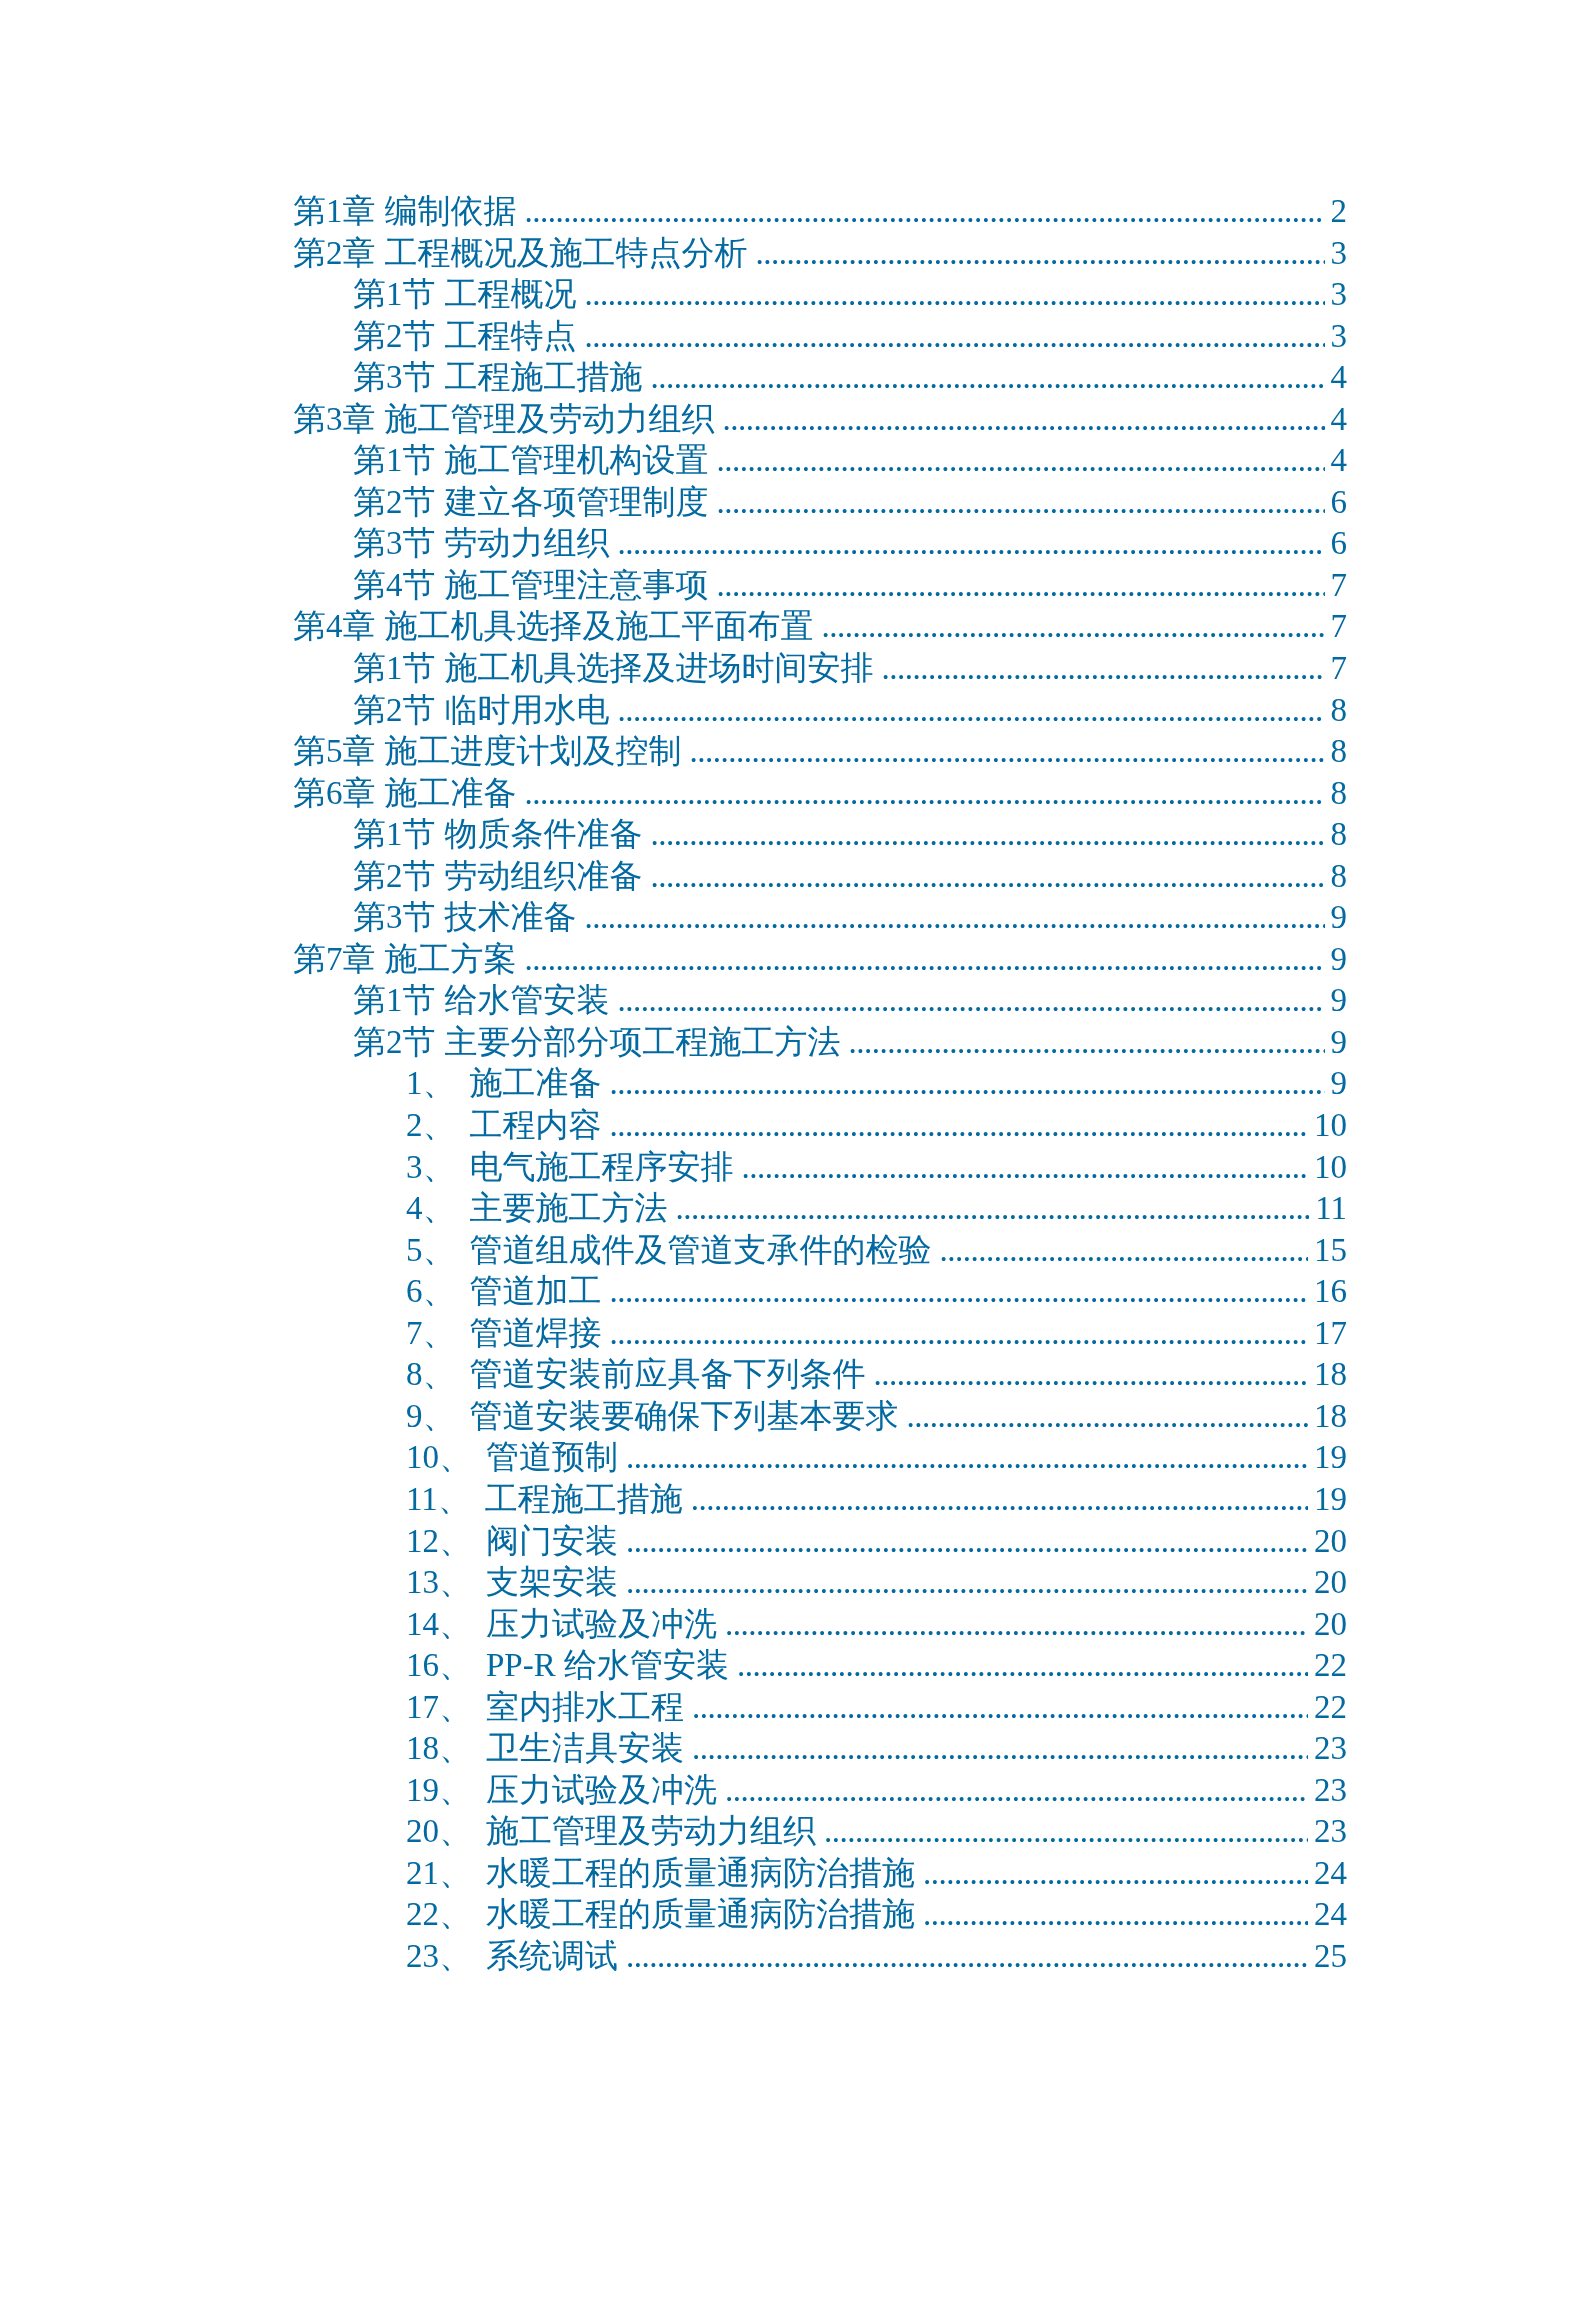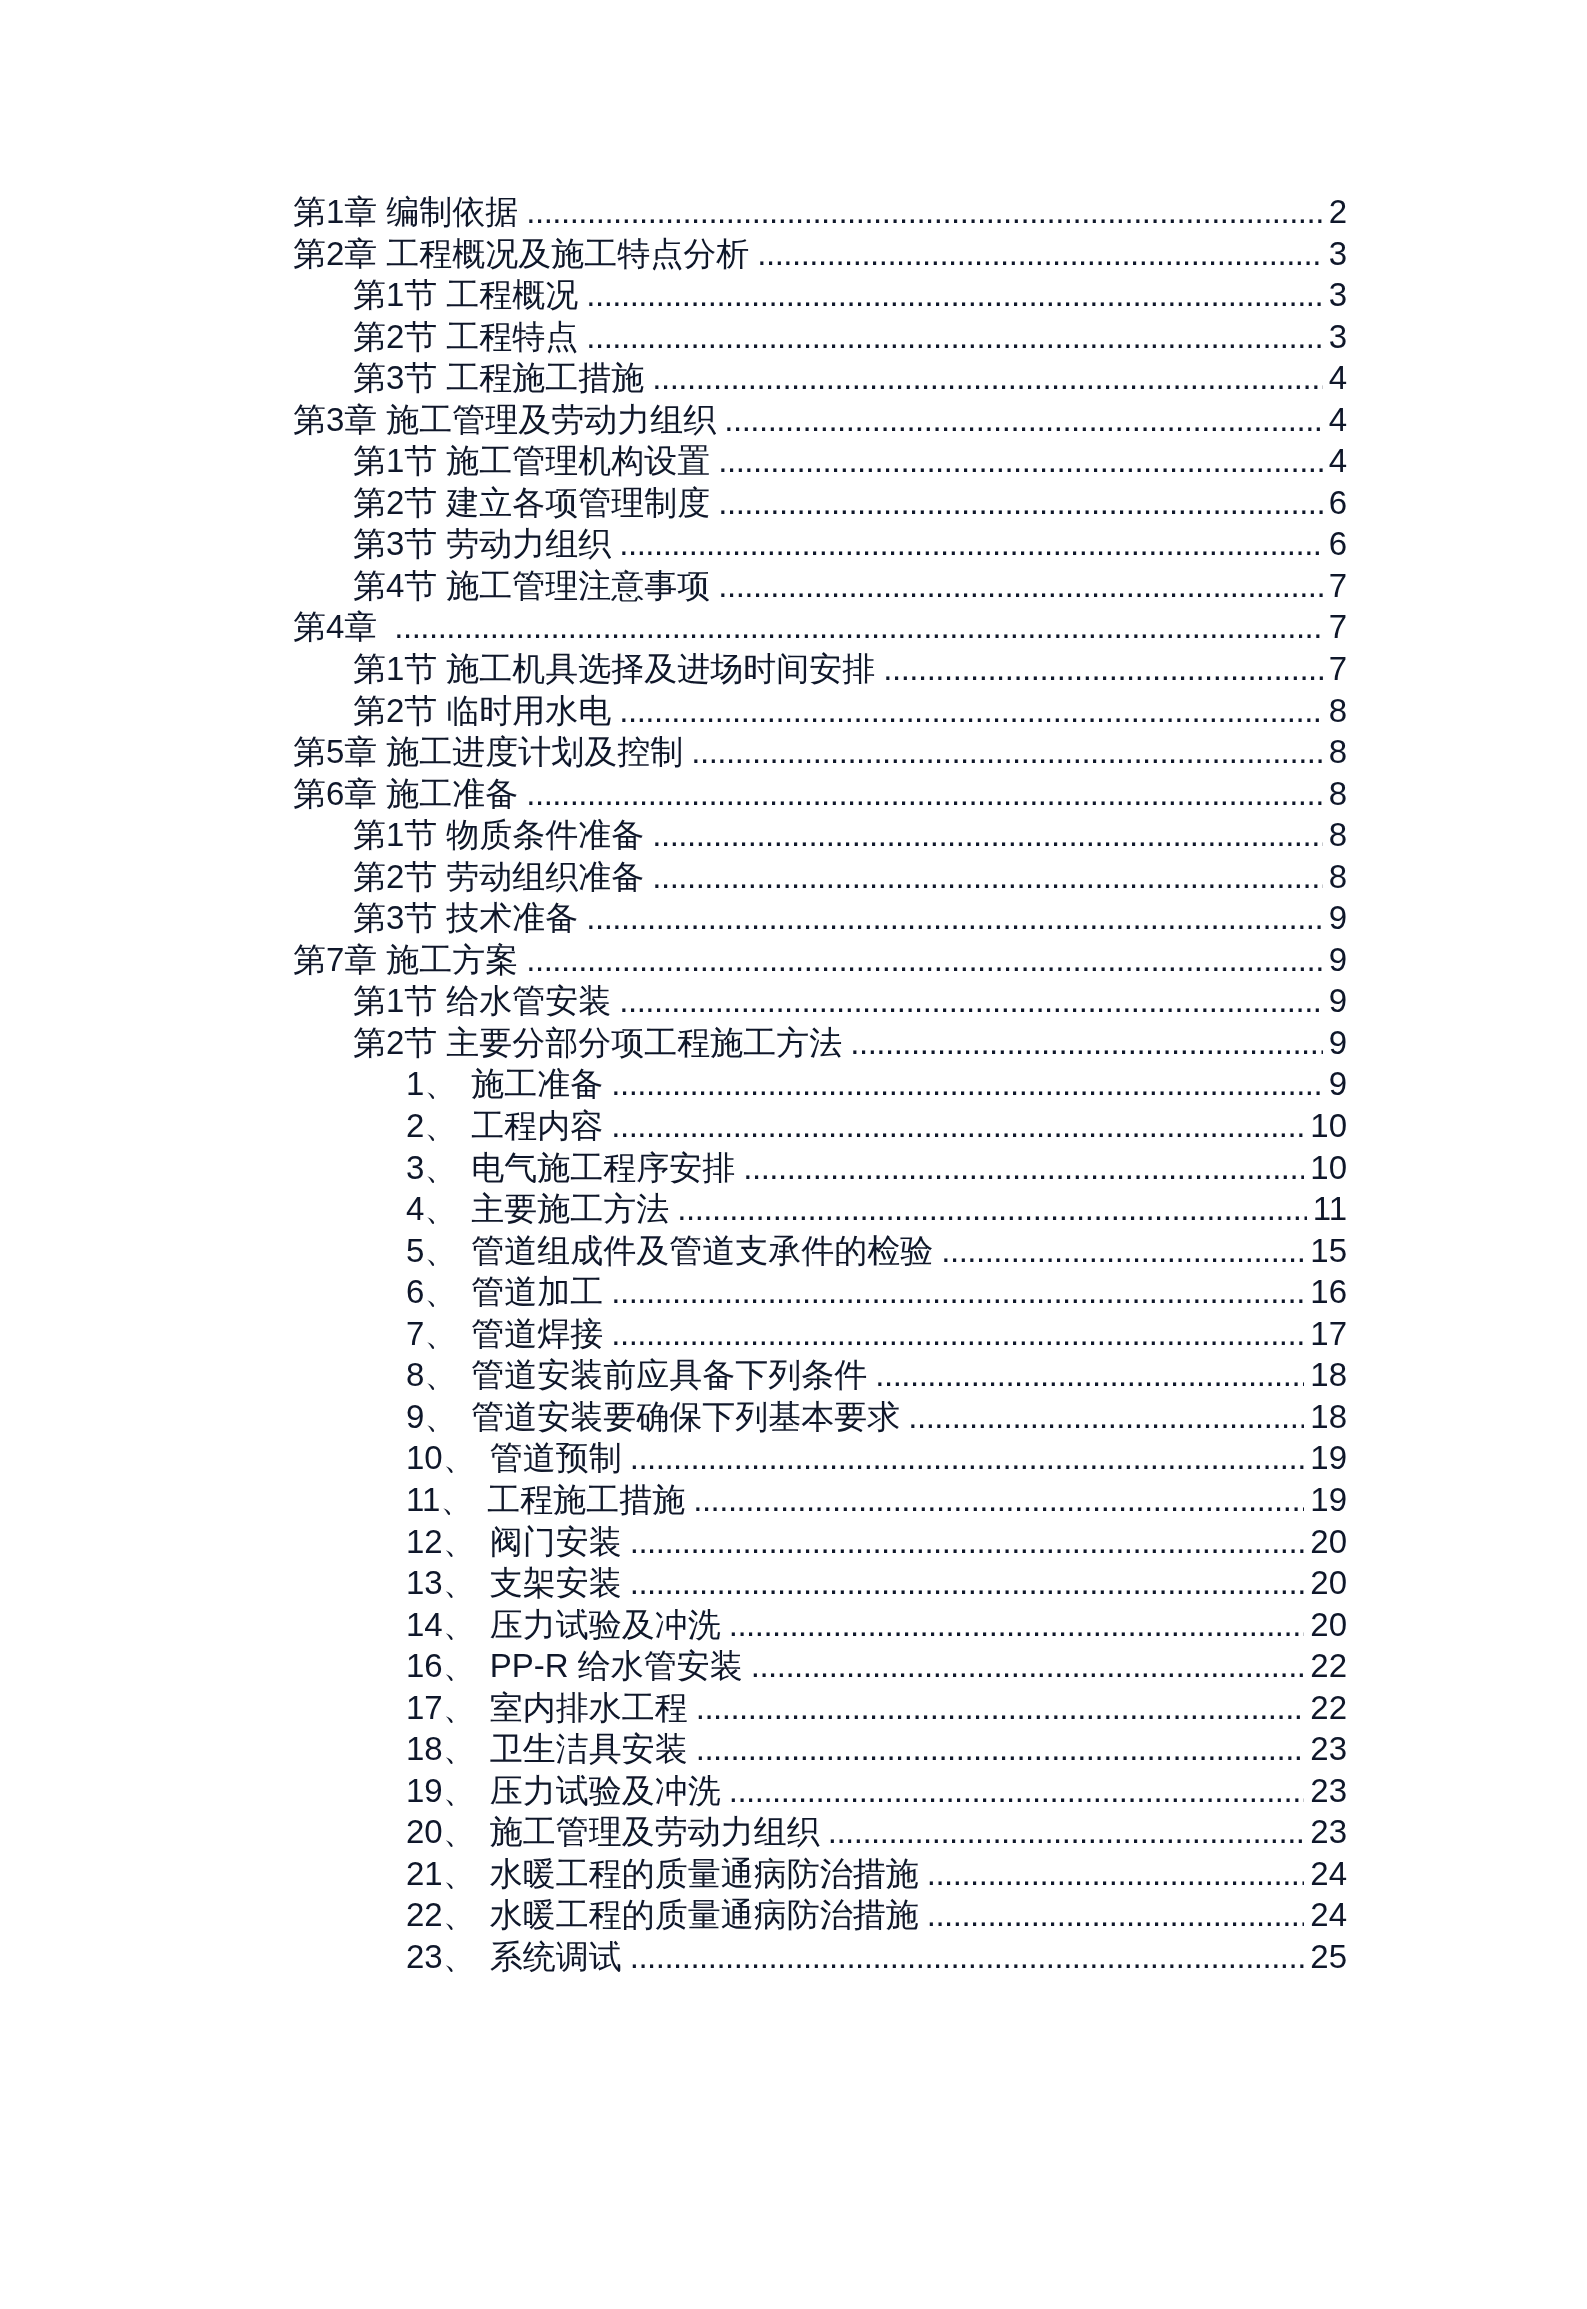--- a/index.html
+++ b/index.html
@@ -6,22 +6,22 @@
     margin: 0;
     padding: 0;
     background: #ffffff;
   }
   .page {
     position: relative;
     width: 1587px;
     height: 2309px;
     background: #ffffff;
     overflow: hidden;
-    font-family: Liberation Sans, sans-serif;
-    color: #0f172a;
+    font-family: Liberation Serif, serif;
+    color: #0369a1;
   }
   .toc {
     position: absolute;
     left: 293px;
     top: 191px;
     width: 1054px;
   }
   .toc-row {
     display: flex;
     align-items: flex-start;
@@ -126,20 +126,21 @@
     <span class="toc-page">6</span>
   </div>
       <div class="toc-row level-section">
     <span class="toc-label">第4节</span>
     <span class="toc-title">施工管理注意事项</span>
     <span class="leader"></span>
     <span class="toc-page">7</span>
   </div>
       <div class="toc-row level-chapter">
     <span class="toc-label">第4章</span>
+    <span class="toc-title">施工机具选择及施工平面布置</span>
     <span class="leader"></span>
     <span class="toc-page">7</span>
   </div>
       <div class="toc-row level-section">
     <span class="toc-label">第1节</span>
     <span class="toc-title">施工机具选择及进场时间安排</span>
     <span class="leader"></span>
     <span class="toc-page">7</span>
   </div>
       <div class="toc-row level-section">

